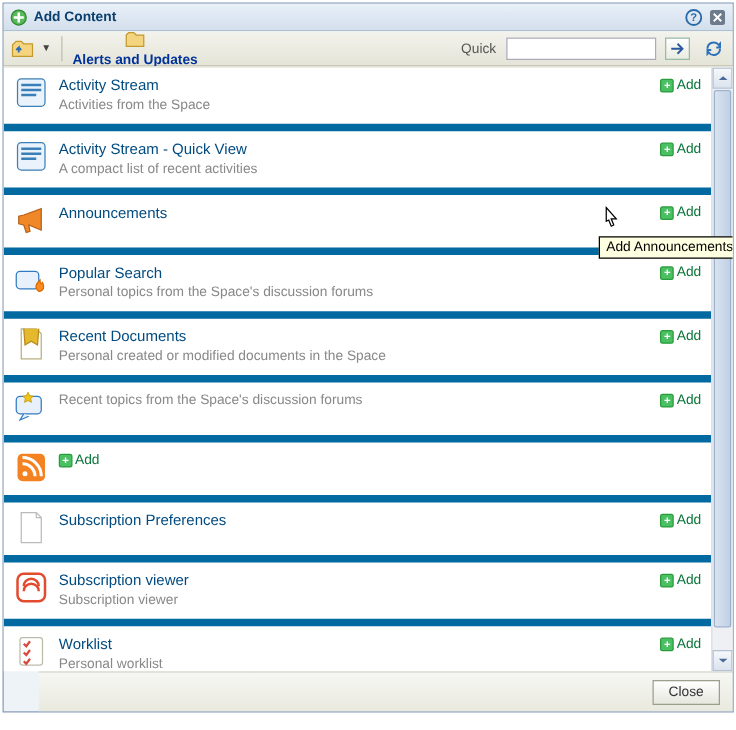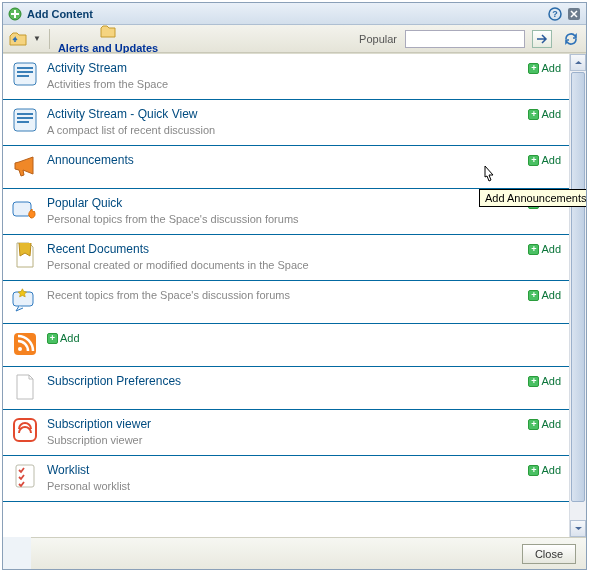--- a/index.html
+++ b/index.html
@@ -59,21 +59,21 @@
   .content-wrap {
     flex:1; background:#fff; margin:0; position:relative;
     border-top:1px solid #dcdcce;
     overflow:hidden;
   }
   .scroll-area {
     position:absolute; top:0; left:0; right:17px; bottom:0;
     overflow:hidden;
   }
   .item {
-    border-bottom:1px solid #0369a1;
+    border-bottom:6px solid #0369a1;
     padding:6px 8px 8px 8px;
     display:flex;
     align-items:flex-start;
     gap:8px;
   }
   .icon-box {
     width:28px; height:28px; flex-shrink:0;
     display:flex; align-items:center; justify-content:center;
     border-radius:4px;
   }
@@ -147,21 +147,21 @@
     </div>
     <div class="dropdown-caret">▼</div>
     <div class="sep"></div>
     <div class="crumb">
       <svg width="16" height="14" viewBox="0 0 16 14">
           <path d="M1 4l2-2h4l2 2h6v9H1z" fill="#f5d480" stroke="#c49a2e"></path>
         </svg>
       <span>Alerts and Updates</span>
     </div>
     <div class="spacer"></div>
-    <span class="search-label">Popular</span>
+    <span class="search-label">Quick</span>
     <input class="search-field" type="text" placeholder="" style="">
     <div class="go-btn">
       <svg width="12" height="10" viewBox="0 0 12 10">
           <path d="M1 5h8M6 1l4 4-4 4" stroke="#2a5a9c" stroke-width="1.5" fill="none"></path>
         </svg>
     </div>
     <div class="tool-icon refresh-btn">
       <svg width="18" height="18" viewBox="0 0 18 18">
           <path d="M4 9a5 5 0 0 1 9-3l1-1v3h-3" fill="none" stroke="#2e72b8" stroke-width="1.6"></path>
           <path d="M14 9a5 5 0 0 1-9 3l-1 1v-3h3" fill="none" stroke="#2e72b8" stroke-width="1.6"></path>
@@ -193,21 +193,21 @@
           <div class="icon-box">
             <svg width="26" height="26" viewBox="0 0 26 26">
               <rect x="2" y="2" width="22" height="22" rx="3" fill="#eaf3fb" stroke="#3a7fb8"></rect>
               <rect x="5" y="6" width="16" height="2" fill="#3a7fb8"></rect>
               <rect x="5" y="10" width="16" height="2" fill="#3a7fb8"></rect>
               <rect x="5" y="14" width="12" height="2" fill="#3a7fb8"></rect>
             </svg>
           </div>
           <div class="texts">
             <div class="item-title">Activity Stream - Quick View</div>
-            <div class="item-desc">A compact list of recent discussion</div>
+            <div class="item-desc">A compact list of recent activities</div>
           </div>
           <div class="add-link">
             <span class="add-plus">+</span>
             <span>Add</span>
           </div>
         </div>
         <div class="item">
           <div class="icon-box">
             <svg width="28" height="26" viewBox="0 0 28 26">
               <path d="M4 10v6l4 1 2 6 3-1-1-5 10 4V4L8 9z" fill="#f08828" stroke="#b86018"></path>
@@ -222,21 +222,21 @@
           </div>
         </div>
         <div class="item">
           <div class="icon-box">
             <svg width="28" height="26" viewBox="0 0 28 26">
               <rect x="2" y="6" width="18" height="14" rx="3" fill="#e8f1fb" stroke="#317bc0"></rect>
               <path d="M20 22c4 0 5-4 3-7-1 2-2 0-2-2-3 3-5 6-1 9z" fill="#ff8a1f" stroke="#d96b00"></path>
             </svg>
           </div>
           <div class="texts">
-            <div class="item-title">Popular Quick</div>
+            <div class="item-title">Popular Search</div>
             <div class="item-desc">Personal topics from the Space's discussion forums</div>
           </div>
           <div class="add-link">
             <span class="add-plus">+</span>
             <span>Add</span>
           </div>
         </div>
         <div class="item">
           <div class="icon-box">
             <svg width="26" height="28" viewBox="0 0 26 28">

